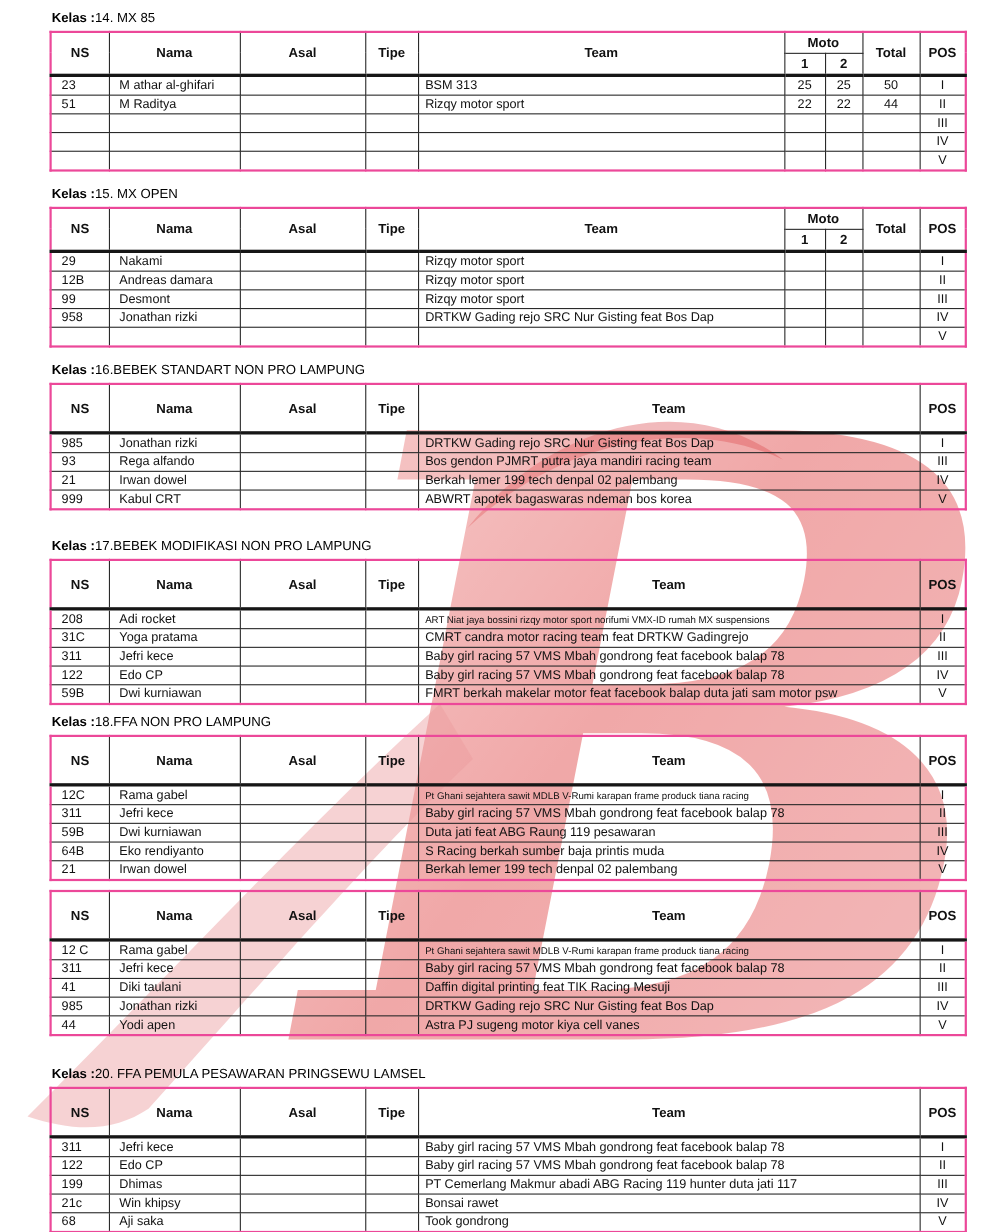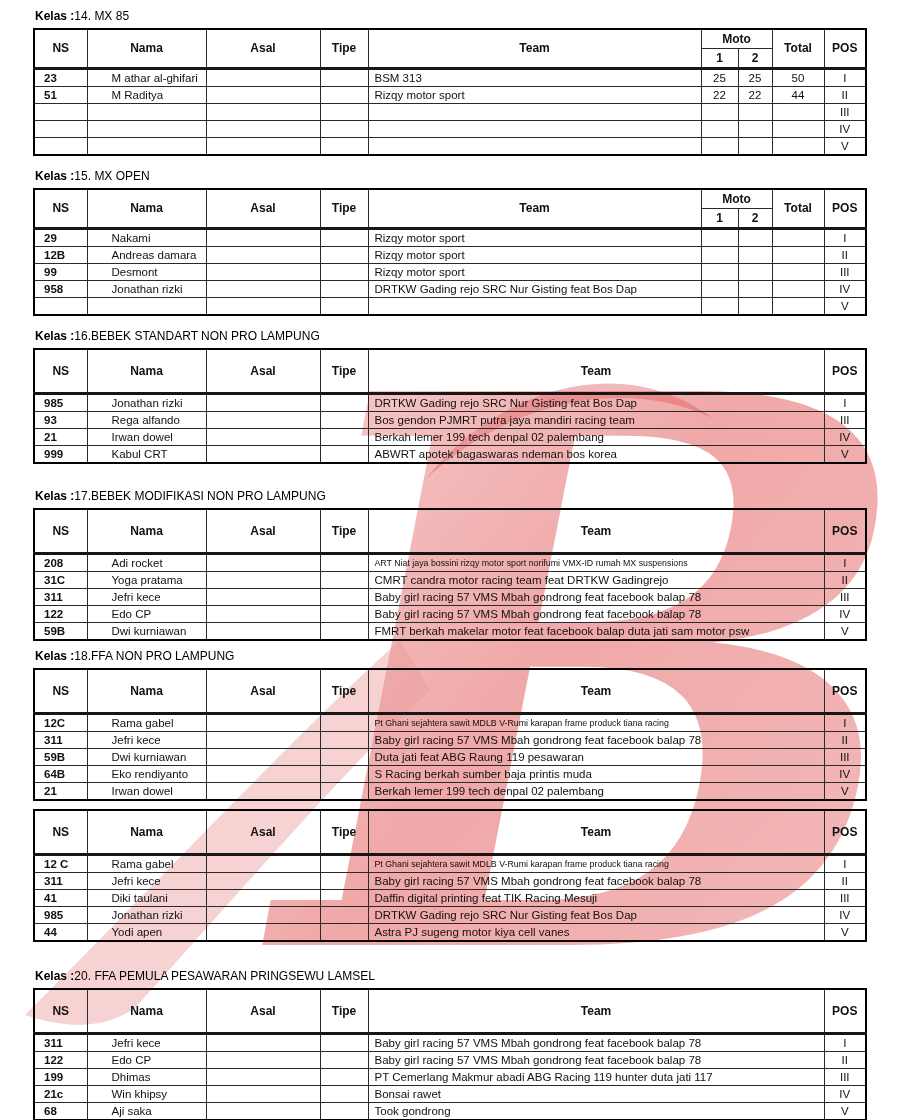--- a/index.html
+++ b/index.html
@@ -1,41 +1,41 @@
 <!DOCTYPE html>
 <html><head>
 <meta charset="utf-8">
 <style>
   html,body{margin:0;padding:0;}
   body{
     width:900px;height:1120px;position:relative;background:#ffffff;
     font-family:"Liberation Sans", sans-serif;color:#111;overflow:hidden;
   }
   .watermark-layer{position:absolute;left:0;top:0;width:900px;height:1120px;z-index:0;}
-  .page{position:absolute;left:0;top:0;width:792px;height:1120px;z-index:1;padding:9px 35px 0 33px;box-sizing:border-box;}
+  .page{position:absolute;left:12px;top:0;width:792px;height:1120px;z-index:1;padding:9px 35px 0 33px;box-sizing:border-box;}
   .section{height:160px;}
   .section-title{font-size:12px;line-height:14px;margin:0 0 5px 2px;white-space:nowrap;color:#000;}
   .section-title .tp{font-weight:bold;}
   table.tbl{
     border-collapse:collapse;table-layout:fixed;width:832px;background:transparent;
-    border:2px solid #000000;
+    border:2px solid #ec4899;
   }
   .tbl th,.tbl td{
     border:1px solid #2a2a2a;padding:0;font-size:11.5px;line-height:16px;
     overflow:hidden;white-space:nowrap;vertical-align:middle;background:transparent;
   }
   .tbl thead th{font-weight:bold;font-size:12px;text-align:center;}
   .tbl thead{border-bottom:3px solid #161616;}
   .tbl tbody tr:first-child td{border-top:3px solid #161616;}
   .tbl-moto thead tr.h1{height:19px;}
   .tbl-moto thead tr.h2{height:20px;}
   .tbl-plain thead tr.h1{height:44px;}
   .tbl tbody tr{height:17px;}
-  td.c-ns{padding-left:9px;font-weight:bold;}
-  td.c-nama{padding-left:24px;}
+  td.c-ns{padding-left:9px;}
+  td.c-nama{padding-left:9px;}
   td.c-team{padding-left:6px;}
   td.c-team.small{font-size:8.8px;}
   td.c-moto1,td.c-moto2,td.c-total,td.c-pos{text-align:center;}
 </style>
 </head>
 <body>
 
 <div class="watermark-layer">
   <svg width="900" height="1120" viewBox="0 0 900 1120" xmlns="http://www.w3.org/2000/svg">
     <defs>

